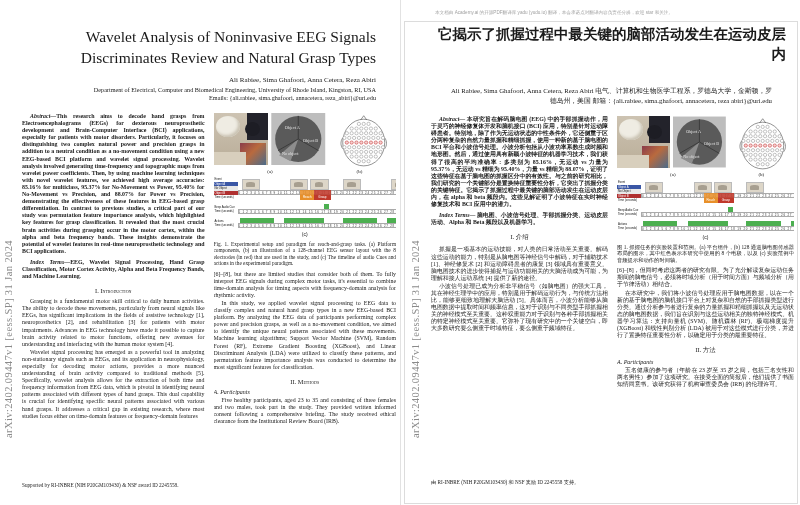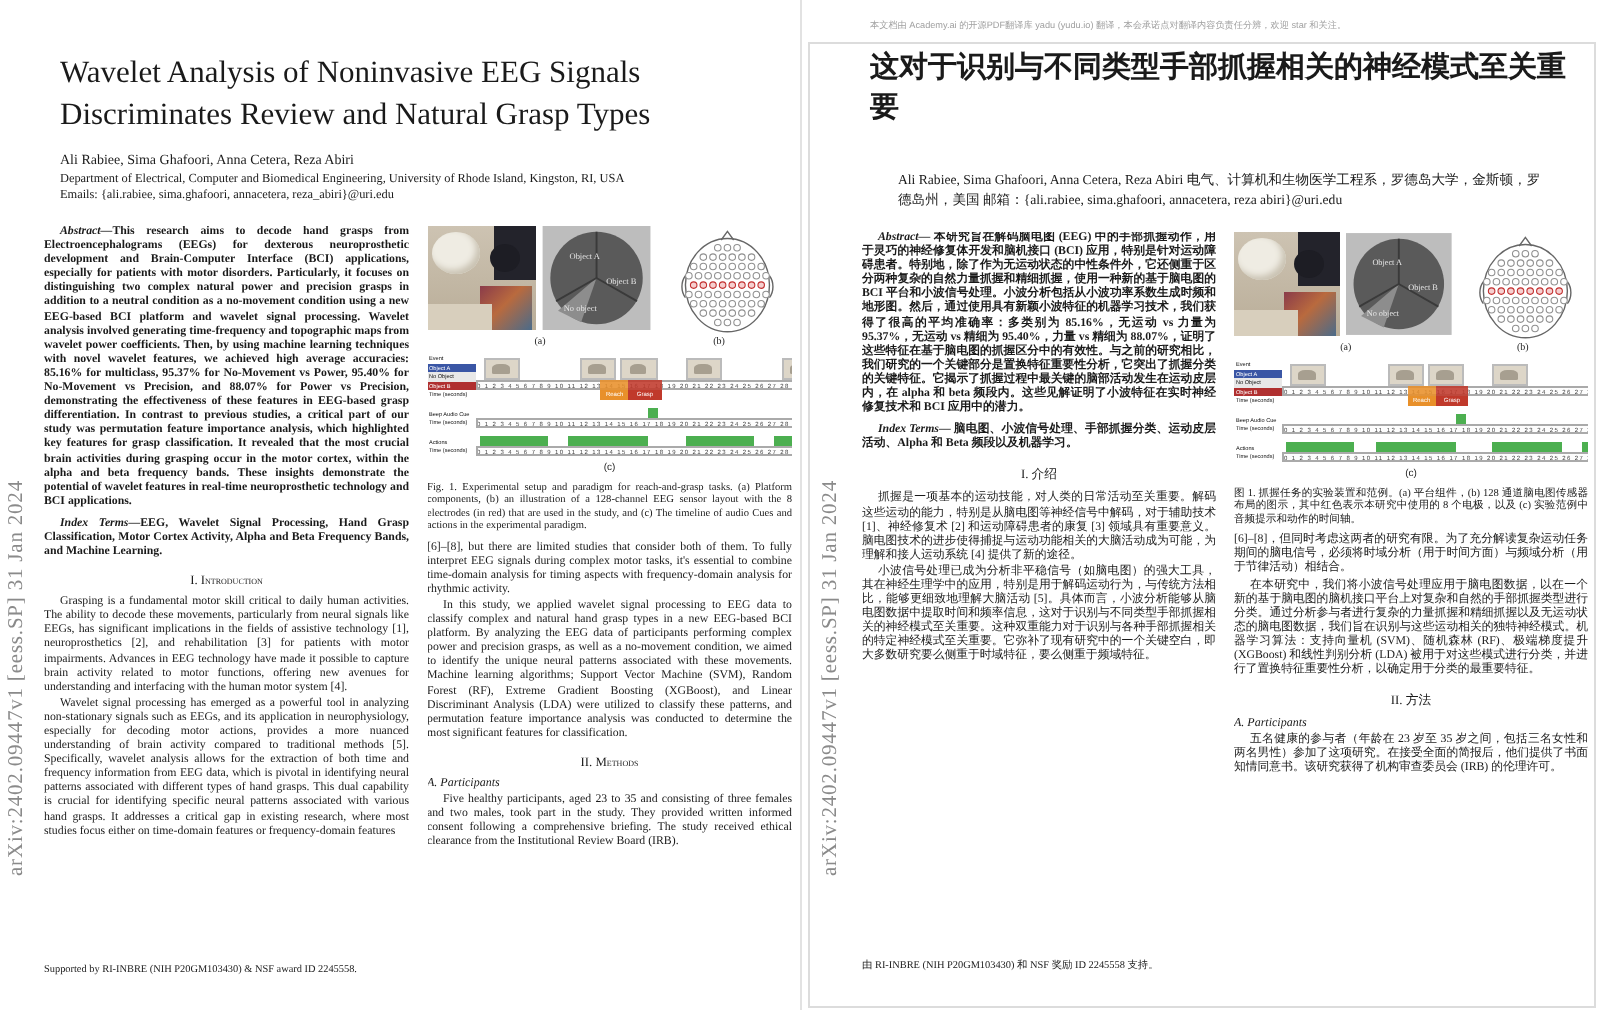--- a/index.html
+++ b/index.html
@@ -12,21 +12,21 @@
   .page-zh { left:400px; border-left:1px solid #e2e2e2; }
   .zh-frame { position:absolute; left:3px; top:21px; right:2px; bottom:1px;
               border:1px solid #dcdcdc; pointer-events:none; }
 
   .arxiv-vert { position:absolute; top:128px; writing-mode:vertical-rl; transform:rotate(180deg);
                 font-size:10.5px; color:#8a8a8a; letter-spacing:0.4px; height:310px;
                 font-family:"Liberation Serif","DejaVu Serif",serif; }
   .page-en .arxiv-vert { left:3px; }
   .page-zh .arxiv-vert { left:9px; }
 
-  .hdr { text-align:left; }
+  .hdr { text-align:right; }
   .page-en .hdr { padding:26px 24px 0 30px; }
   .page-zh .hdr { padding:24px 14px 0 34px; }
   .title-en { font-size:15.5px; line-height:21px; font-weight:400; }
   .title-zh { font-size:14.5px; line-height:20px; font-weight:700;
               font-family:"Liberation Serif","DejaVu Serif",serif; }
   .disclaimer { position:absolute; top:10px; left:34px; width:330px; font-size:4.6px;
                 color:#a0a0a0; text-align:left; white-space:nowrap; overflow:hidden;
                 font-family:"Liberation Sans","DejaVu Sans",sans-serif; }
   .authors { font-size:7px; margin-top:8px; }
   .affil  { font-size:6.2px; margin-top:2px; }
@@ -299,21 +299,21 @@
       </div>
     </div>
     <div class="footnote" data-interactable="false">Supported by RI-INBRE (NIH P20GM103430) &amp; NSF award ID 2245558.</div>
   </div>
 
   <div class="page page-zh" data-interactable="false">
     <div class="disclaimer" data-interactable="false">本文档由 Academy.ai 的开源PDF翻译库 yadu (yudu.io) 翻译，本会承诺点对翻译内容负责任分辨，欢迎 star 和关注。</div>
     <div class="zh-frame" data-interactable="false"></div>
     <div class="arxiv-vert" data-interactable="false">arXiv:2402.09447v1  [eess.SP]  31 Jan 2024</div>
     <div class="hdr" data-interactable="false">
-      <div class="title-zh" data-interactable="false">这对于识别与不同类型手部抓握相关的神经模式至关重要</div>
+      <div class="title-zh" data-interactable="false">它揭示了抓握过程中最关键的脑部活动发生在运动皮层内</div>
       <div class="authors-zh" data-interactable="false">Ali Rabiee, Sima Ghafoori, Anna Cetera, Reza Abiri 电气、计算机和生物医学工程系，罗德岛大学，金斯顿，罗德岛州，美国 邮箱：{ali.rabiee, sima.ghafoori, annacetera, reza abiri}@uri.edu</div>
     </div>
     <div class="cols">
       <div class="col" data-interactable="false">
         <div class="abstract" data-interactable="false">
           <span class="abstract-lead" data-interactable="false">Abstract— </span><span data-interactable="false">本研究旨在解码脑电图 (EEG) 中的手部抓握动作，用于灵巧的神经修复体开发和脑机接口 (BCI) 应用，特别是针对运动障碍患者。特别地，除了作为无运动状态的中性条件外，它还侧重于区分两种复杂的自然力量抓握和精细抓握，使用一种新的基于脑电图的 BCI 平台和小波信号处理。小波分析包括从小波功率系数生成时频和地形图。然后，通过使用具有新颖小波特征的机器学习技术，我们获得了很高的平均准确率：多类别为 85.16%，无运动 vs 力量为 95.37%，无运动 vs 精细为 95.40%，力量 vs 精细为 88.07%，证明了这些特征在基于脑电图的抓握区分中的有效性。与之前的研究相比，我们研究的一个关键部分是置换特征重要性分析，它突出了抓握分类的关键特征。它揭示了抓握过程中最关键的脑部活动发生在运动皮层内，在 alpha 和 beta 频段内。这些见解证明了小波特征在实时神经修复技术和 BCI 应用中的潜力。</span>
         </div>
         <div class="index-terms" data-interactable="false">
           <span class="terms-lead" data-interactable="false">Index Terms— </span><span data-interactable="false">脑电图、小波信号处理、手部抓握分类、运动皮层活动、Alpha 和 Beta 频段以及机器学习。</span>
         </div>

